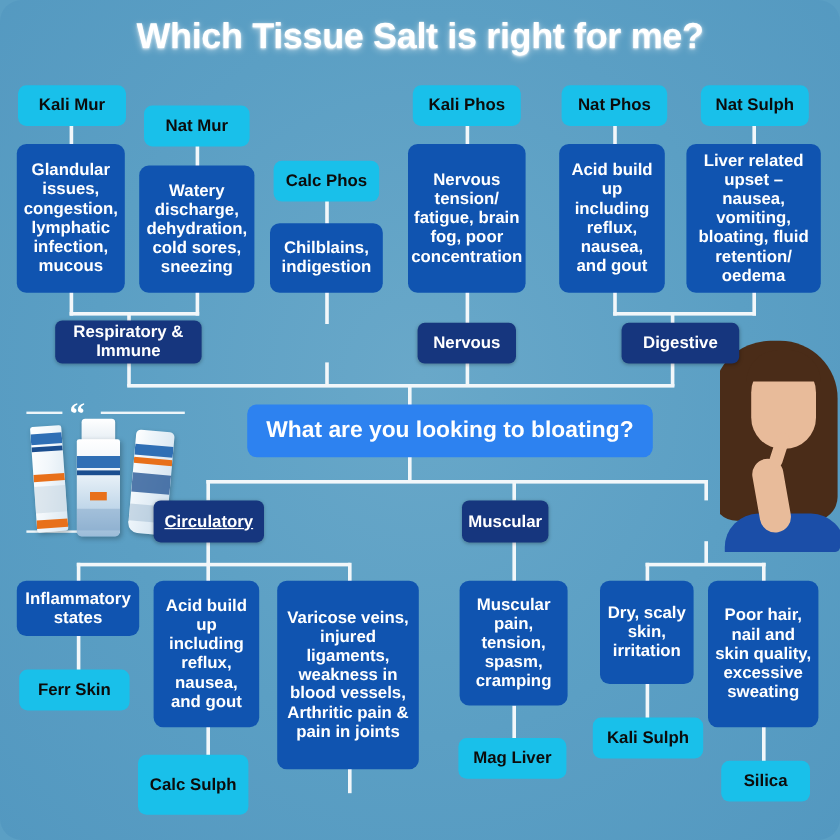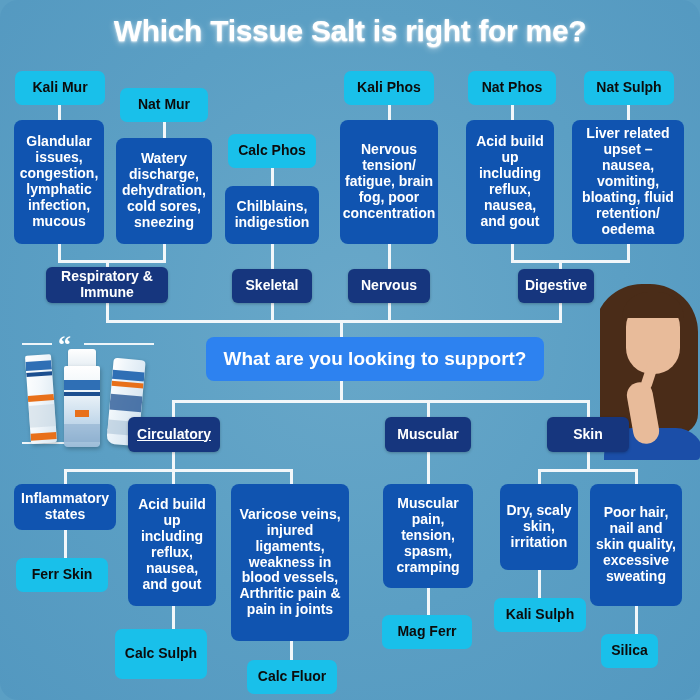--- a/index.html
+++ b/index.html
@@ -222,37 +222,34 @@
   <div class="node salt" style="left:584px;top:71px;width:90px;height:34px;">Nat Sulph</div>
 
   <div class="node symptom" style="left:14px;top:120px;width:90px;height:124px;">Glandular issues, congestion, lymphatic infection, mucous</div>
   <div class="node symptom" style="left:116px;top:138px;width:96px;height:106px;">Watery discharge, dehydration, cold sores, sneezing</div>
   <div class="node symptom" style="left:225px;top:186px;width:94px;height:58px;">Chilblains, indigestion</div>
   <div class="node symptom" style="left:340px;top:120px;width:98px;height:124px;">Nervous tension/ fatigue, brain fog, poor concentration</div>
   <div class="node symptom" style="left:466px;top:120px;width:88px;height:124px;">Acid build up including reflux, nausea, and gout</div>
   <div class="node symptom" style="left:572px;top:120px;width:112px;height:124px;">Liver related upset – nausea, vomiting, bloating, fluid retention/ oedema</div>
 
   <div class="node category" style="left:46px;top:267px;width:122px;height:36px;">Respiratory &amp; Immune</div>
-  <div class="node category" style="left:232px;top:269px;width:80px;height:34px;">Skeletal</div>
   <div class="node category" style="left:348px;top:269px;width:82px;height:34px;">Nervous</div>
-  <div class="node category" style="left:518px;top:269px;width:76px;height:34px;">Digestive</div>
-
-  <div class="node question" style="left:206px;top:337px;width:338px;height:44px;">What are you looking to support?</div>
+  <div class="node category" style="left:518px;top:269px;width:98px;height:34px;">Digestive</div>
+
+  <div class="node question" style="left:206px;top:337px;width:338px;height:44px;">What are you looking to bloating?</div>
 
   <div class="node category" style="left:128px;top:417px;width:92px;height:35px;text-decoration:underline;">Circulatory</div>
-  <div class="node category" style="left:385px;top:417px;width:86px;height:35px;">Muscular</div>
-  <div class="node category" style="left:547px;top:417px;width:82px;height:35px;">Skin</div>
+  <div class="node category" style="left:385px;top:417px;width:72px;height:35px;">Muscular</div>
 
   <div class="node symptom" style="left:14px;top:484px;width:102px;height:46px;">Inflammatory states</div>
   <div class="node symptom" style="left:128px;top:484px;width:88px;height:122px;">Acid build up including reflux, nausea, and gout</div>
   <div class="node symptom" style="left:231px;top:484px;width:118px;height:157px;">Varicose veins, injured ligaments, weakness in blood vessels, Arthritic pain &amp; pain in joints</div>
   <div class="node symptom" style="left:383px;top:484px;width:90px;height:104px;">Muscular pain, tension, spasm, cramping</div>
   <div class="node symptom" style="left:500px;top:484px;width:78px;height:86px;">Dry, scaly skin, irritation</div>
   <div class="node symptom" style="left:590px;top:484px;width:92px;height:122px;">Poor hair, nail and skin quality, excessive sweating</div>
 
   <div class="node salt" style="left:16px;top:558px;width:92px;height:34px;">Ferr Skin</div>
   <div class="node salt" style="left:115px;top:629px;width:92px;height:50px;">Calc Sulph</div>
-  <div class="node salt" style="left:247px;top:660px;width:90px;height:34px;">Calc Fluor</div>
-  <div class="node salt" style="left:382px;top:615px;width:90px;height:34px;">Mag Ferr</div>
+  <div class="node salt" style="left:382px;top:615px;width:90px;height:34px;">Mag Liver</div>
   <div class="node salt" style="left:494px;top:598px;width:92px;height:34px;">Kali Sulph</div>
-  <div class="node salt" style="left:601px;top:634px;width:57px;height:34px;">Silica</div>
+  <div class="node salt" style="left:601px;top:634px;width:74px;height:34px;">Silica</div>
 
 </div>
 
 </body></html>

